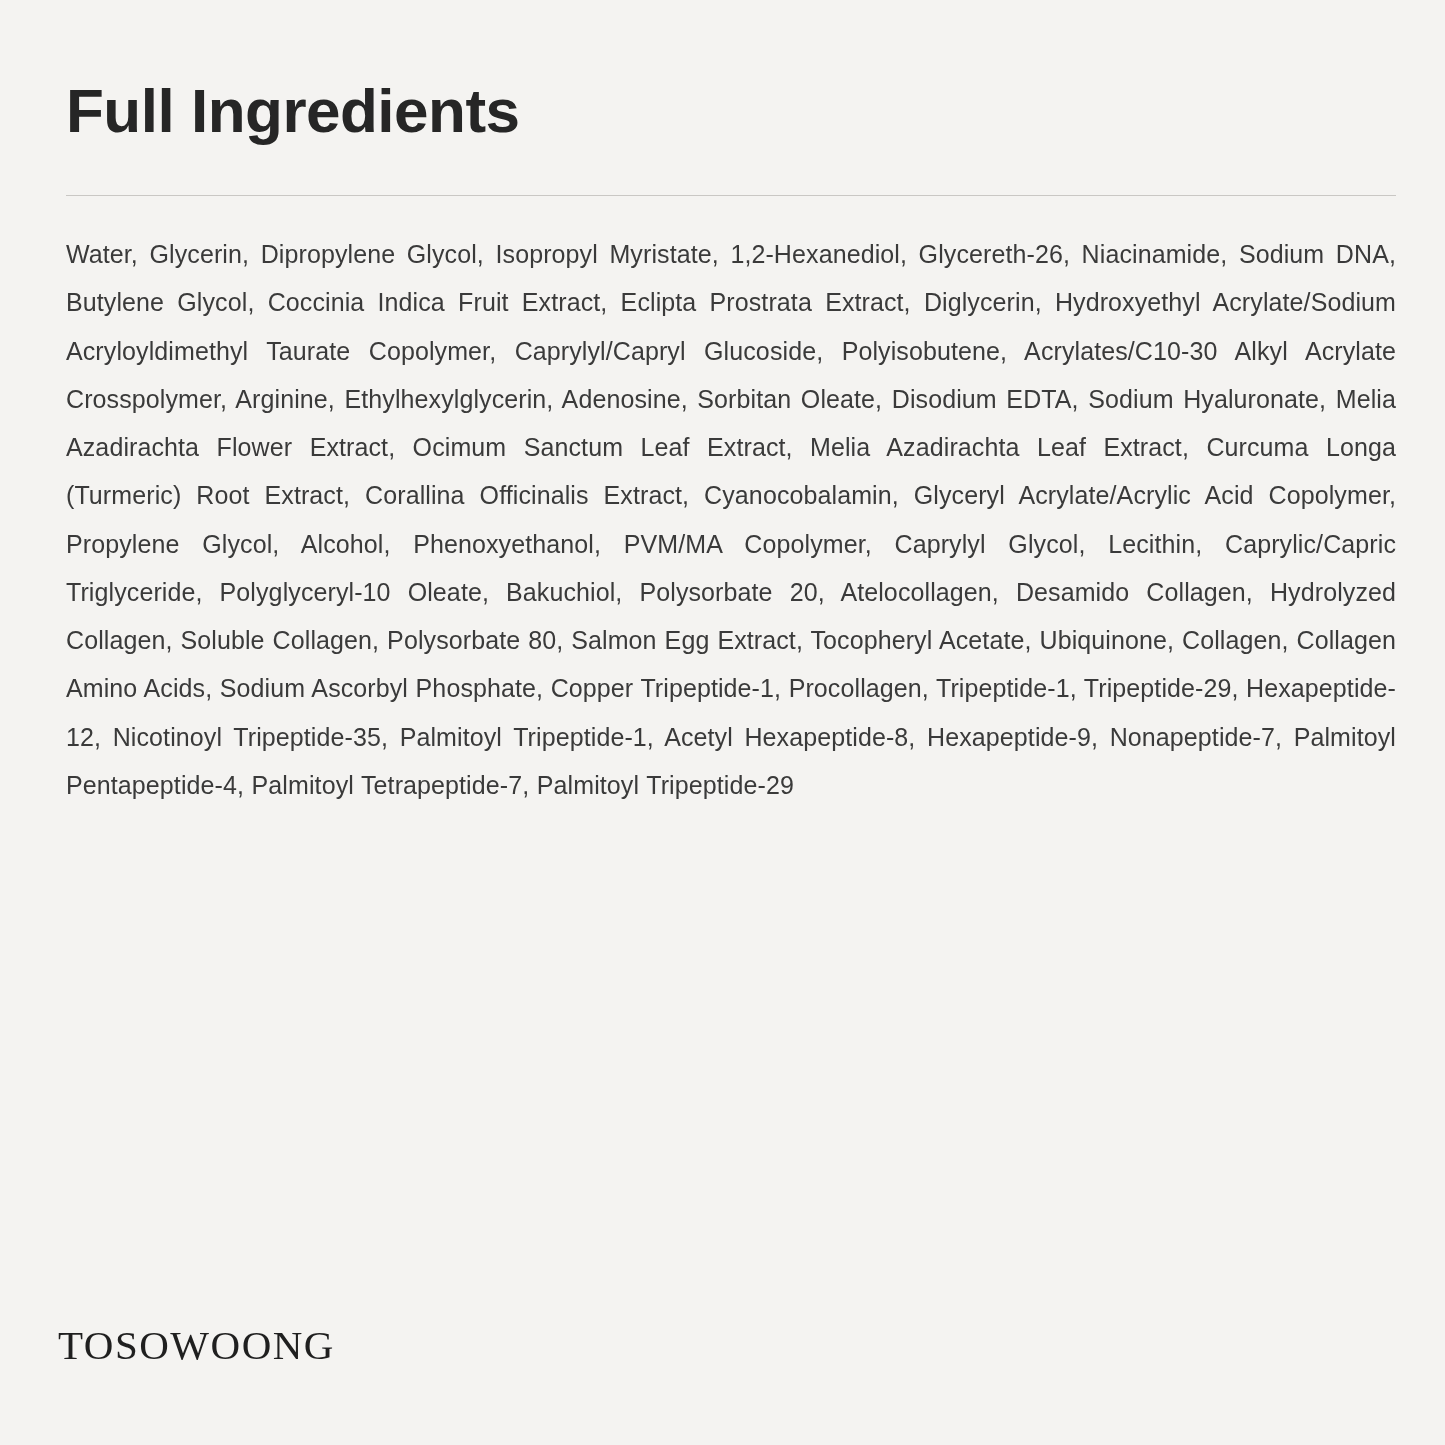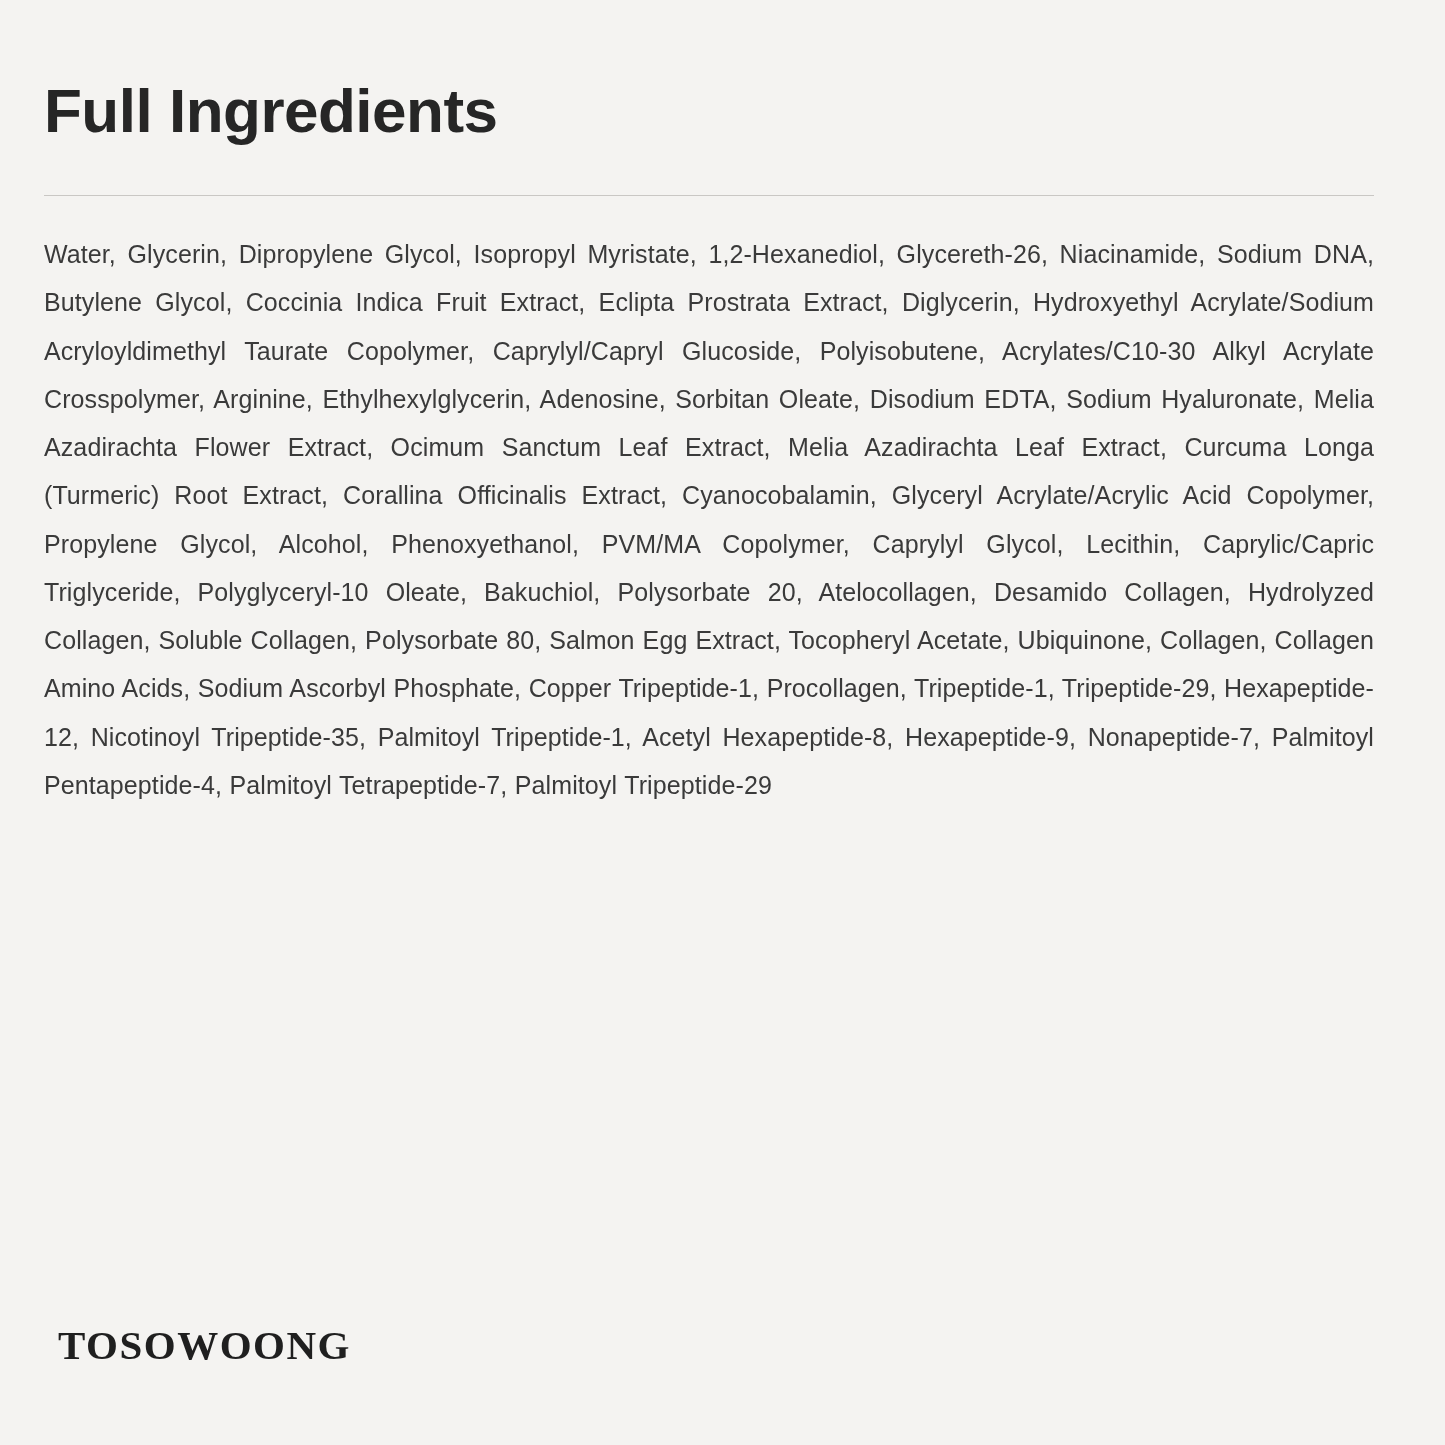--- a/index.html
+++ b/index.html
@@ -12,21 +12,21 @@
     background: #f4f3f1;
     font-family: "Liberation Sans", sans-serif;
     color: #2b2b2b;
     overflow: hidden;
   }
   .page {
     position: relative;
     width: 1445px;
     height: 1445px;
     box-sizing: border-box;
-    padding: 78px 58px 0 44px;
+    padding: 78px 58px 0 66px;
     background: #f4f3f1;
   }
   .title {
     font-size: 62px;
     font-weight: 700;
     letter-spacing: -0.5px;
     line-height: 1.05;
     color: #262626;
     margin: 0 0 52px 0;
   }
@@ -48,21 +48,21 @@
     word-spacing: 0.5px;
   }
   .brand {
     position: absolute;
     left: 58px;
     bottom: 76px;
     font-family: "Liberation Serif", serif;
     font-size: 41px;
     letter-spacing: 1.5px;
     color: #1f1f1f;
-    font-weight: 700;
+    font-weight: 400;
   }
 </style>
 </head>
 <body>
 
 <div class="page">
   <h1 class="title">Full Ingredients</h1>
   <div class="divider"></div>
   <p class="ingredients">Water, Glycerin, Dipropylene Glycol, Isopropyl Myristate, 1,2-Hexanediol, Glycereth-26, Niacinamide, Sodium DNA, Butylene Glycol, Coccinia Indica Fruit Extract, Eclipta Prostrata Extract, Diglycerin, Hydroxyethyl Acrylate/Sodium Acryloyldimethyl Taurate Copolymer, Caprylyl/Capryl Glucoside, Polyisobutene, Acrylates/C10-30 Alkyl Acrylate Crosspolymer, Arginine, Ethylhexylglycerin, Adenosine, Sorbitan Oleate, Disodium EDTA, Sodium Hyaluronate, Melia Azadirachta Flower Extract, Ocimum Sanctum Leaf Extract, Melia Azadirachta Leaf Extract, Curcuma Longa (Turmeric) Root Extract, Corallina Officinalis Extract, Cyanocobalamin, Glyceryl Acrylate/Acrylic Acid Copolymer, Propylene Glycol, Alcohol, Phenoxyethanol, PVM/MA Copolymer, Caprylyl Glycol, Lecithin, Caprylic/Capric Triglyceride, Polyglyceryl-10 Oleate, Bakuchiol, Polysorbate 20, Atelocollagen, Desamido Collagen, Hydrolyzed Collagen, Soluble Collagen, Polysorbate 80, Salmon Egg Extract, Tocopheryl Acetate, Ubiquinone, Collagen, Collagen Amino Acids, Sodium Ascorbyl Phosphate, Copper Tripeptide-1, Procollagen, Tripeptide-1, Tripeptide-29, Hexapeptide-12, Nicotinoyl Tripeptide-35, Palmitoyl Tripeptide-1, Acetyl Hexapeptide-8, Hexapeptide-9, Nonapeptide-7, Palmitoyl Pentapeptide-4, Palmitoyl Tetrapeptide-7, Palmitoyl Tripeptide-29</p>
   <div class="brand">TOSOWOONG</div>

